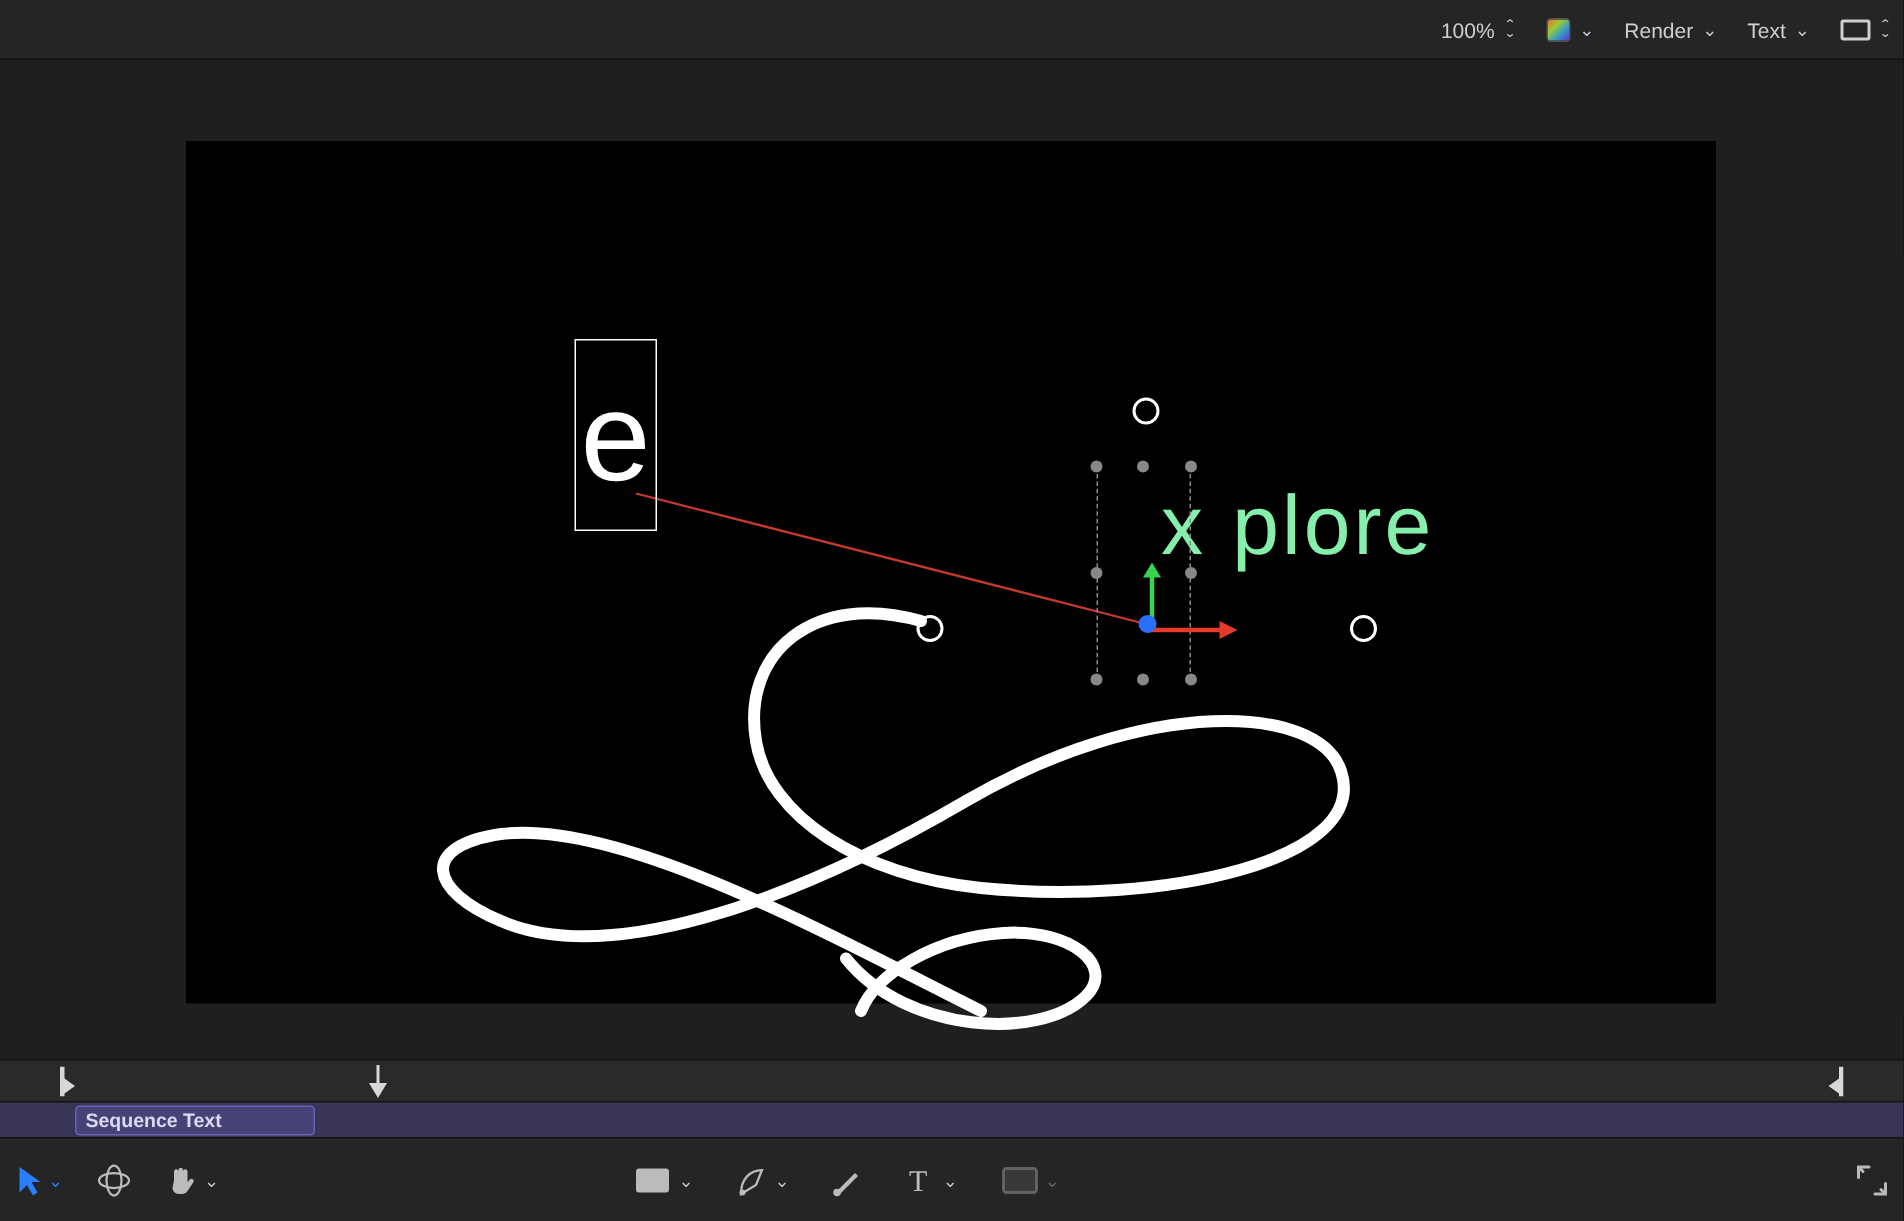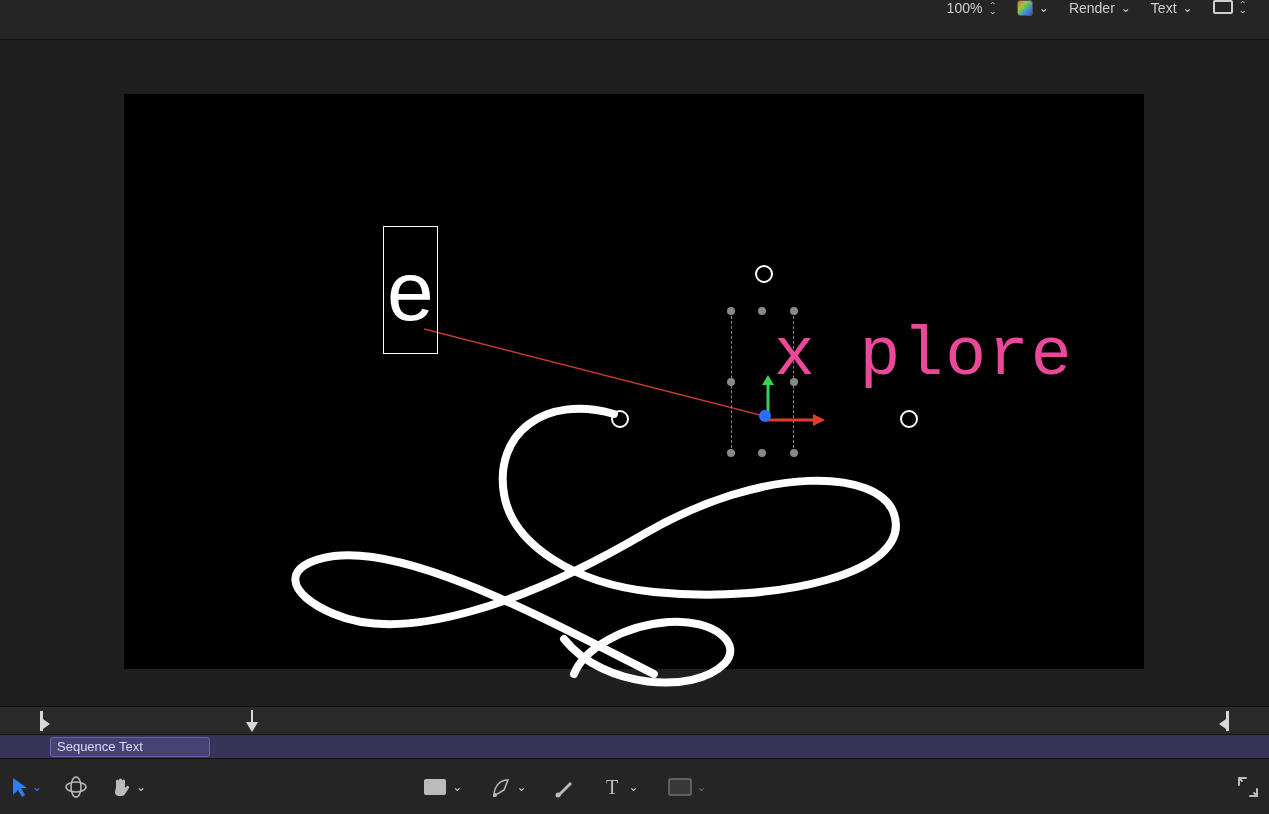--- a/index.html
+++ b/index.html
@@ -1,30 +1,30 @@
 <!DOCTYPE html>
 <html><head>
 <meta charset="utf-8">
 <style>
   * { margin: 0; padding: 0; box-sizing: border-box; }
   html, body { width: 1269px; height: 814px; background: #1d1d1d; font-family: -apple-system, "Helvetica Neue", Arial, sans-serif; color: #c8c8c8; overflow: hidden; }
-  .toolbar-top { height: 40px; background: #252525; display: flex; align-items: flex-start; justify-content: flex-end; padding: 0 22px; gap: 20px; border-bottom: 1px solid #111; }
+  .toolbar-top { height: 40px; background: #252525; display: flex; align-items: center; justify-content: flex-end; padding: 0 8px; gap: 20px; border-bottom: 1px solid #111; }
   .tb-item { display: flex; align-items: center; gap: 6px; font-size: 14px; color: #cfcfcf; cursor: pointer; }
   .stepper-arrows { display:inline-block; font-size:10px; line-height:7px; color:#cfcfcf; }
   .stepper-arrows::before { content:"⌃"; display:block; transform: scaleY(0.8);}
   .stepper-arrows::after { content:"⌄"; display:block; transform: scaleY(0.8); margin-top:-1px;}
   .color-swatch { width:16px; height:16px; border-radius:3px; background: linear-gradient(135deg,#e63,#9c3,#39c,#63c); border:1px solid #555;}
   .chev { font-size:12px; }
   .aspect-box { width:20px; height:14px; border:2px solid #cfcfcf; border-radius:2px; }
   .canvas-area { position: relative; width: 100%; height: 666px; background: #1f1f1f; }
   .canvas { position:absolute; left:124px; top:54px; width:1020px; height:575px; background:#000; }
   
   .glyph-e { position:absolute; left:263px; top:155px; font-size:84px; font-weight:300; color:#fff; font-family:"Helvetica Neue",Arial,sans-serif; line-height:1; }
   .glyph-box { position:absolute; left:259px; top:132px; width:55px; height:128px; border:1px solid #fff; }
-  .glyph-xplore { position:absolute; left:650px; top:228px; font-size:68px; font-weight:300; color:#ec4899; font-family:Liberation Mono, monospace; line-height:1; letter-spacing:2px; white-space:pre;}
+  .glyph-xplore { position:absolute; left:650px; top:228px; font-size:56px; font-weight:300; color:#86efac; font-family:Liberation Sans, sans-serif; line-height:1; letter-spacing:2px; white-space:pre;}
   
   .swirl { position:absolute; left:150px; top:300px; }
   
   .bbox { position:absolute; left:607px; top:217px; width:63px; height:142px; pointer-events:none;}
   .bbox .dash-v { position:absolute; top:0; bottom:0; width:0; border-left:1px dashed #888;}
   .handle { position:absolute; width:8px; height:8px; border-radius:50%; background:#888; }
   
   .circ { position:absolute; width:18px; height:18px; border:2px solid #fff; border-radius:50%; background:transparent;}
   
   .mpath { position:absolute; left:0; top:0; width:1020px; height:575px; pointer-events:none;}
@@ -32,21 +32,21 @@
   .arrow-green { position:absolute; left:637px; top:281px; }
   .arrow-red { position:absolute; left:641px; top:319px; }
   .bluepoint { position:absolute; left:635px; top:316px; width:12px; height:12px; background:#2a6fff; border-radius:50%;}
   
   .timeline { position:relative; width:100%; height:28px; background:#2a2a2a; border-top:1px solid #111;}
   .ruler-start { position:absolute; left:40px; top:4px; color:#d8d8d8; font-size:14px; }
   .ruler-end { position:absolute; right:40px; top:4px; color:#d8d8d8; font-size:14px; }
   .playhead { position:absolute; left:245px; top:3px; width:14px; height:22px;}
   .playhead svg { display:block; }
   
-  .behavior-row { width:100%; height:24px; background:#373455; border-top:1px solid #111; position:relative;}
+  .behavior-row { width:100%; height:24px; background:#373455; border-top:1px solid #111; position:relative;font-weight:bold;}
   .behavior-clip { position:absolute; left:50px; top:2px; height:20px; width:160px; background:#474275; border:1px solid #6a62b3; border-radius:3px; font-size:13px; color:#dcd9f4; padding-left:6px; line-height:18px;}
   
   .toolbar-bottom { height:56px; background:#252525; display:flex; align-items:center; padding:0 10px; gap:22px; border-top:1px solid #111;}
   .tool { display:flex; align-items:center; gap:4px; cursor:pointer;}
   .center-tools { margin-left:auto; margin-right:auto; display:flex; gap:28px; align-items:center;}
   .icon-svg { display:block; }
 </style>
 </head>
 <body>
 

